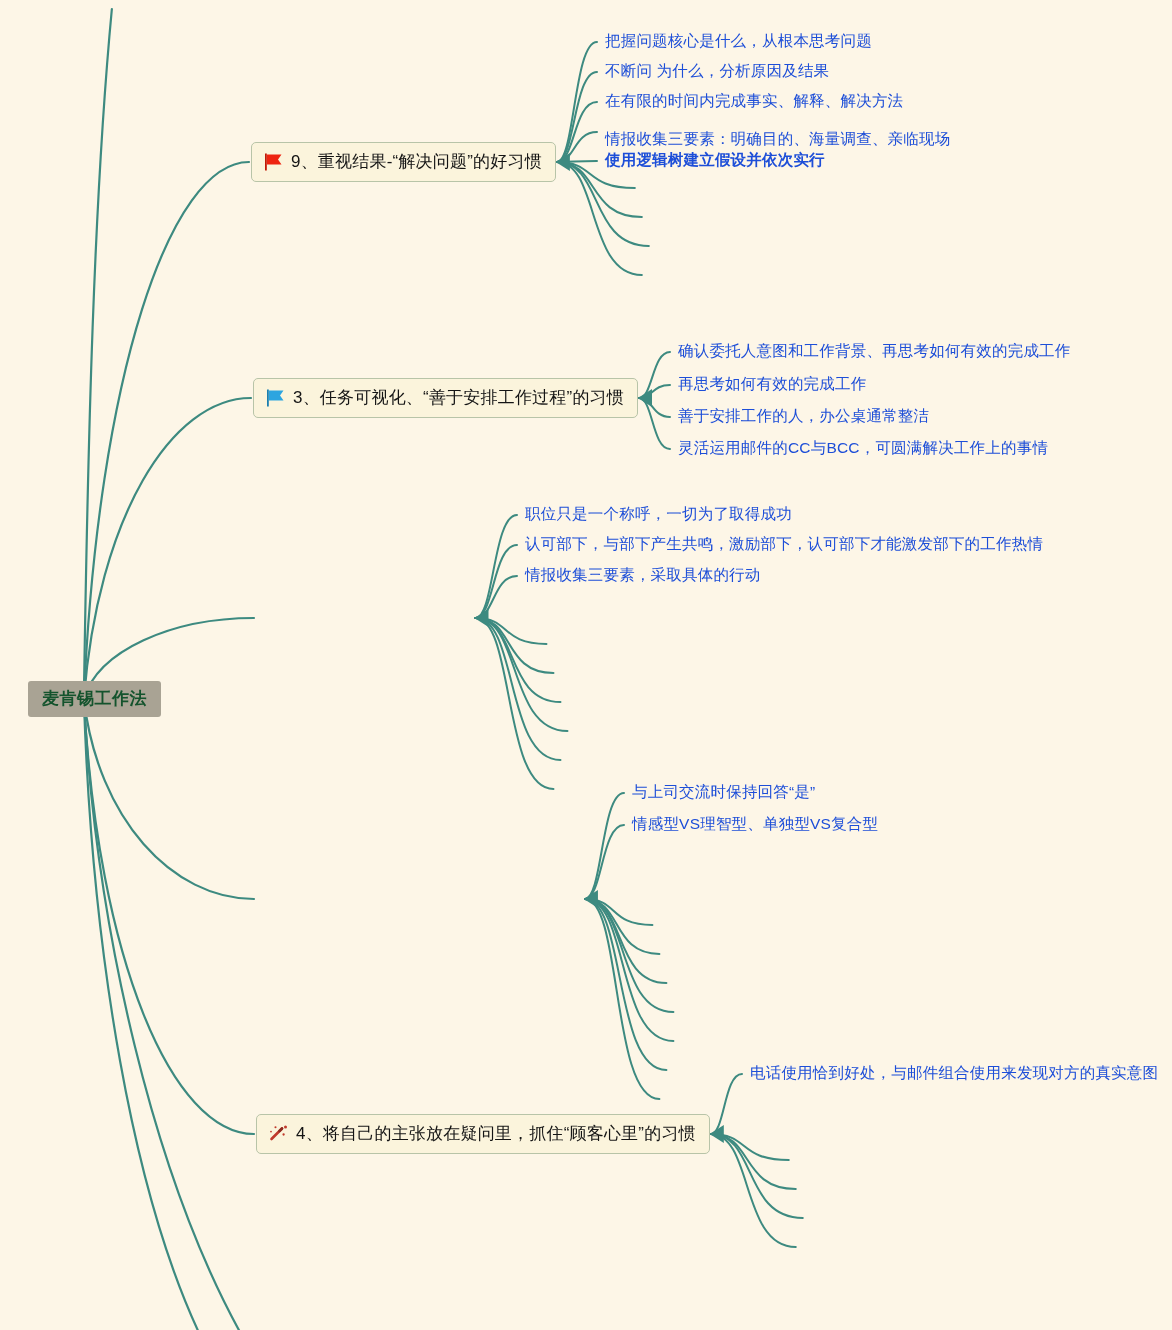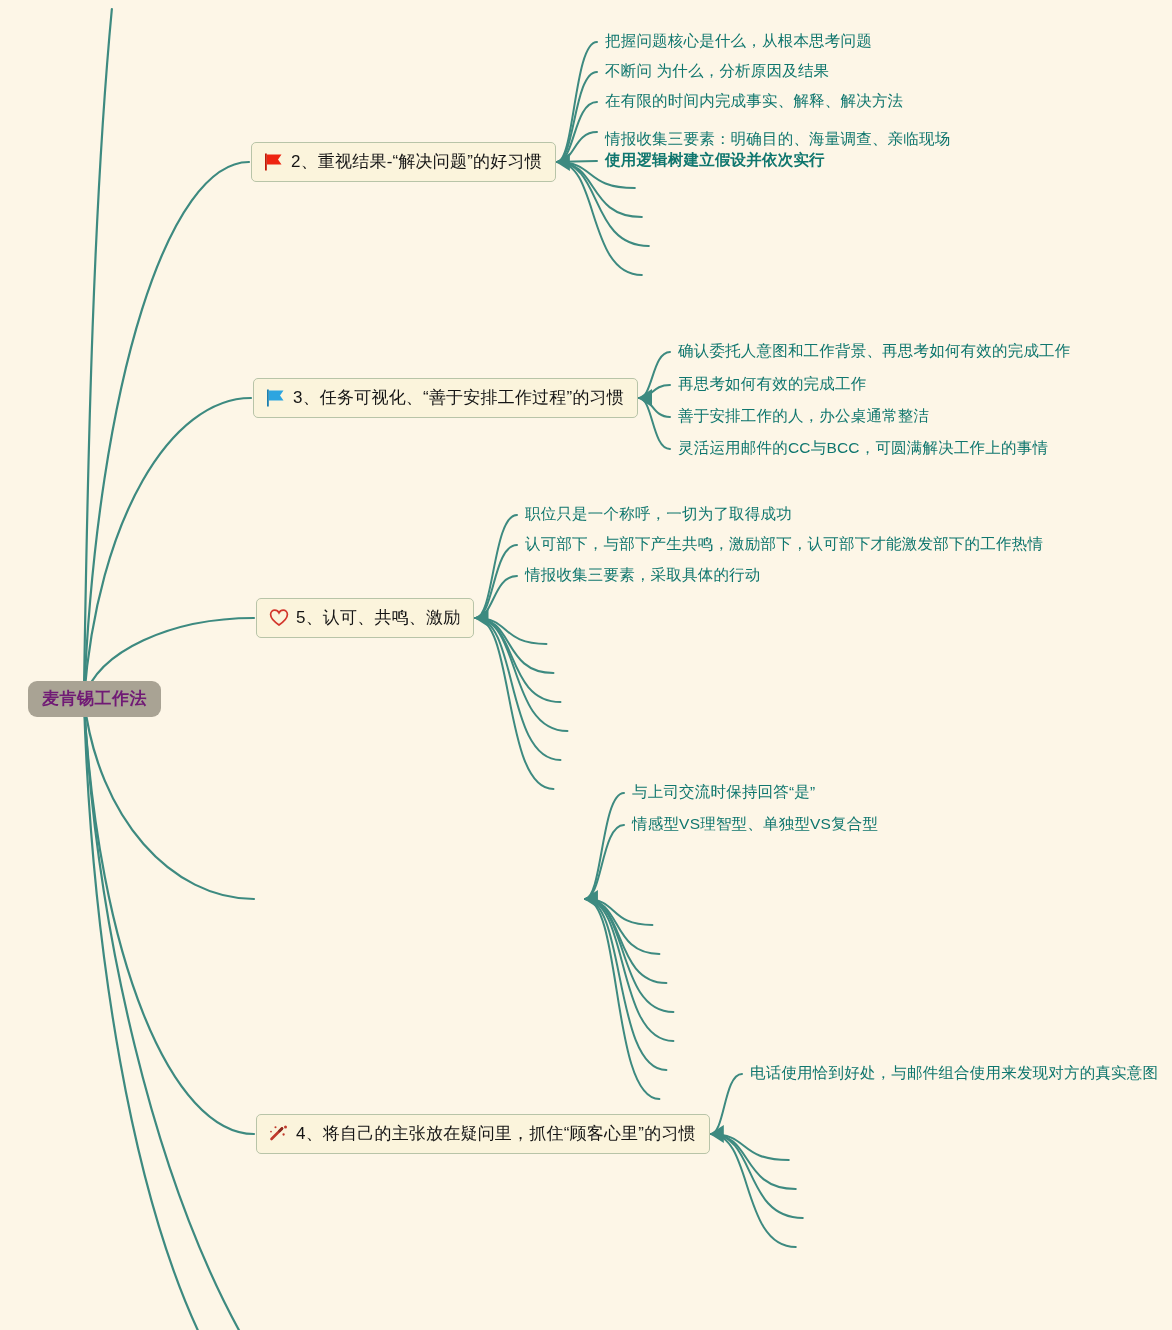--- a/index.html
+++ b/index.html
@@ -28,25 +28,25 @@
   .node {
     position: absolute;
     box-sizing: border-box;
     display: flex;
     align-items: center;
     white-space: nowrap;
   }
   
   .root-node {
     background: #a9a394;
-    border-radius: 9px;
+    border-radius: 3px;
     padding: 6px 14px 7px 14px;
     font-size: 17px;
     font-weight: bold;
-    color: #701a75;
+    color: #14532d;
     letter-spacing: 0.5px;
   }
   
   .branch-node {
     background: #fbf4dc;
     border: 1px solid #b8c4a8;
     border-radius: 5px;
     padding: 7px 13px 8px 11px;
     font-size: 17px;
     color: #141414;
@@ -61,21 +61,21 @@
     height: 20px;
     margin-right: 6px;
     position: relative;
     flex: 0 0 auto;
   }
   .branch-icon svg { display: block; }
   
   .leaf-node {
     position: absolute;
     font-size: 15.5px;
-    color: #0f766e;
+    color: #1d4ed8;
     white-space: nowrap;
     letter-spacing: 0.2px;
     line-height: 1;
   }
 </style>
 </head>
 <body>
 
 <div id="canvas">
 
@@ -135,41 +135,33 @@
     <span>麦肯锡工作法</span>
   </div>
 
   <div class="node branch-node" id="branch-1" style="left: 251px; top: 142px;">
     <span class="branch-icon">
       <svg width="22" height="20" viewBox="0 0 22 20">
         <rect x="2" y="1.5" width="1.8" height="17" fill="#c01807"></rect>
         <path d="M4 2.5 L18.5 2.5 L15 7.5 L18.5 12.5 L4 12.5 Z" fill="#ee2411"></path>
       </svg>
     </span>
-    <span class="b-label">2、重视结果-“解决问题”的好习惯</span>
+    <span class="b-label">9、重视结果-“解决问题”的好习惯</span>
   </div>
 
   <div class="node branch-node" id="branch-3" style="left: 253px; top: 378px;">
     <span class="branch-icon">
       <svg width="22" height="20" viewBox="0 0 22 20">
         <rect x="2" y="1.5" width="1.8" height="17" fill="#1b7fb0"></rect>
         <path d="M4 2.5 L18.5 2.5 L15 7.5 L18.5 12.5 L4 12.5 Z" fill="#2ca5e0"></path>
       </svg>
     </span>
     <span class="b-label">3、任务可视化、“善于安排工作过程”的习惯</span>
   </div>
 
-  <div class="node branch-node" id="branch-5" style="left: 256px; top: 598px;">
-    <span class="branch-icon">
-      <svg width="22" height="20" viewBox="0 0 22 20">
-        <path d="M11 17 C11 17 2.6 11.3 2.6 6.6 C2.6 3.9 4.6 2.2 6.8 2.2 C8.5 2.2 10.2 3.3 11 4.9 C11.8 3.3 13.5 2.2 15.2 2.2 C17.4 2.2 19.4 3.9 19.4 6.6 C19.4 11.3 11 17 11 17 Z" fill="none" stroke="#d2362c" stroke-width="1.7"></path>
-      </svg>
-    </span>
-    <span class="b-label">5、认可、共鸣、激励</span>
-  </div>
 
 
   <div class="node branch-node" id="branch-4" style="left: 256px; top: 1114px;">
     <span class="branch-icon">
       <svg width="22" height="20" viewBox="0 0 22 20">
         <line x1="3.5" y1="15" x2="14" y2="4.5" stroke="#c0392b" stroke-width="2.6" stroke-linecap="round"></line>
         <line x1="11.5" y1="7" x2="14" y2="4.5" stroke="#8d2b20" stroke-width="2.6" stroke-linecap="round"></line>
         <circle cx="17.5" cy="3" r="1.5" fill="#c0392b"></circle>
         <circle cx="15.6" cy="10.5" r="1.15" fill="#c0392b"></circle>
         <circle cx="7.5" cy="3.2" r="1.05" fill="#c0392b"></circle>

